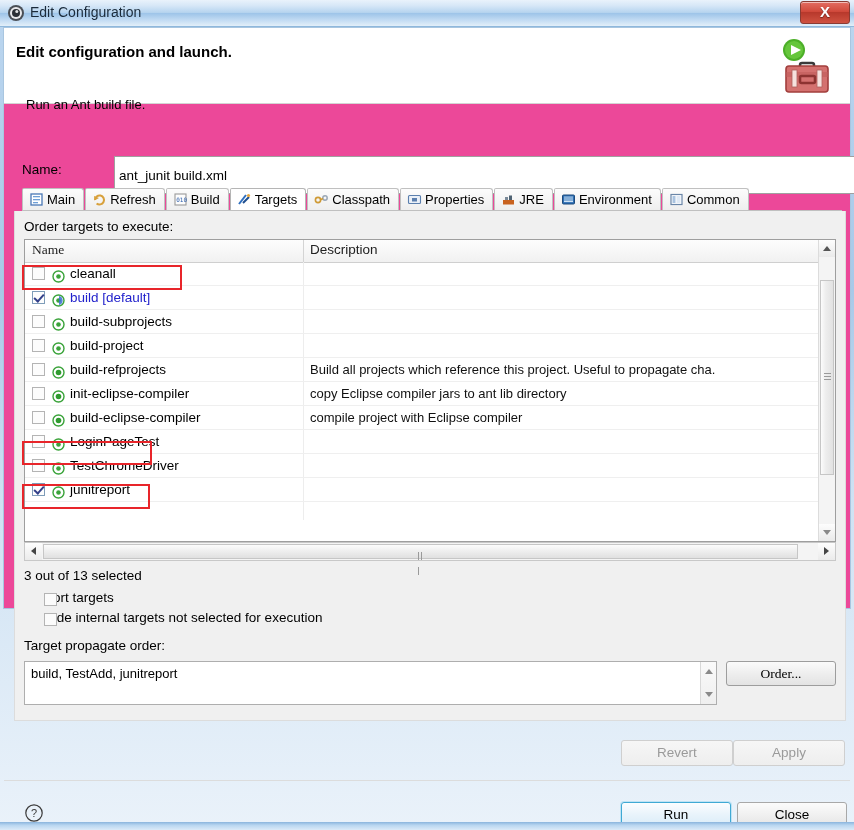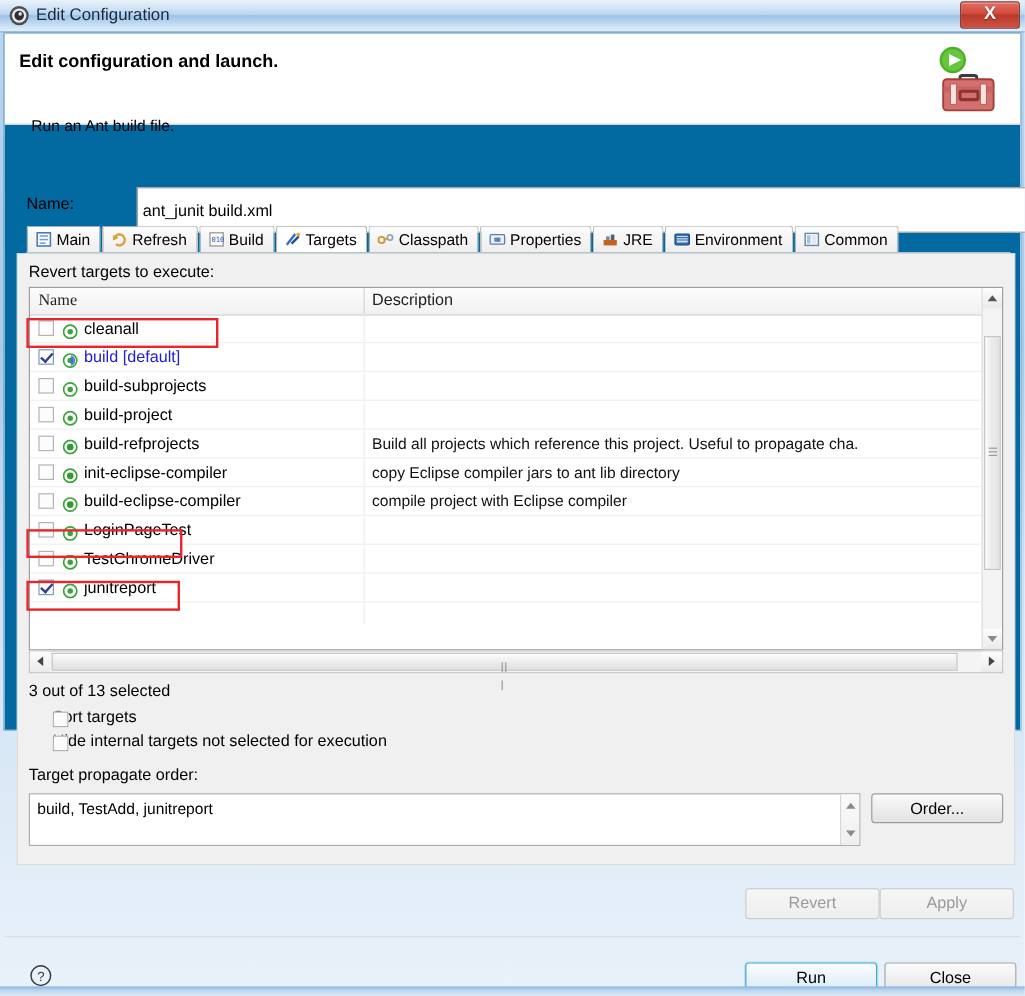--- a/index.html
+++ b/index.html
@@ -49,21 +49,21 @@
     box-shadow:inset 0 1px 0 rgba(255,255,255,.55);
     color:#fff;font-size:15px;font-weight:bold;
     text-align:center;line-height:20px;
     text-shadow:0 1px 1px rgba(0,0,0,.45);
     cursor:pointer;
   }
 
   
   .dialog{
     position:absolute;left:3px;top:27px;width:848px;height:582px;
-    background:#0369a1;
+    background:#ec4899;
     border:1px solid #a9c6e0;
     box-sizing:border-box;
   }
   .header{
     position:absolute;left:0;top:0;width:846px;height:75px;
     background:#ffffff;border-bottom:1px solid #d4d4d4;
   }
   .header-title{
     position:absolute;left:12px;top:15px;
     font-size:15px;font-weight:bold;color:#000;
@@ -257,21 +257,21 @@
     border-left:4px solid transparent;border-right:4px solid transparent;
   }
   .teo-spin i.up{top:7px;border-bottom:5px solid #8a8a8a;}
   .teo-spin i.dn{bottom:7px;border-top:5px solid #8a8a8a;}
 
   .order-btn{
     position:absolute;left:711px;top:450px;width:110px;height:25px;
     background:linear-gradient(to bottom,#fbfbfb,#eeeeee 50%,#e3e3e3);
     border:1px solid #9d9d9d;border-radius:3px;box-sizing:border-box;
     font-size:13.5px;text-align:center;line-height:23px;cursor:pointer;
-    font-family:Liberation Sans, sans-serif;color:#000;
+    font-family:Liberation Serif, serif;color:#000;
   }
 
   
   .btn-flat{
     position:absolute;height:26px;width:112px;
     background:linear-gradient(to bottom,#f6f6f6,#eeeeee);
     border:1px solid #cfcfcf;border-radius:3px;box-sizing:border-box;
     font-size:13.5px;text-align:center;line-height:24px;color:#9a9a9a;
     font-family:"Liberation Sans", sans-serif;cursor:default;
   }
@@ -438,21 +438,21 @@
               <rect x="2" y="1.5" width="11" height="10" fill="#fff" stroke="#6a86a8" stroke-width="1.2"></rect>
               <rect x="3.5" y="3" width="3" height="7" fill="#a9c3e0"></rect>
               <rect x="7.5" y="3" width="4" height="7" fill="#dfe9f5"></rect>
             </svg>
         </span><span>Common</span>
       </div>
     </div>
     <div class="tabline"></div>
 
     <div class="panel">
-      <div class="check-label">Revert targets to execute:</div>
+      <div class="check-label">Order targets to execute:</div>
 
       <div class="table-wrap">
         <div class="thead">
           <div class="th name">Name</div>
           <div class="th-sep"></div>
           <div class="th desc">Description</div>
         </div>
 
         <div class="rows">
           <div class="col-sep"></div>

